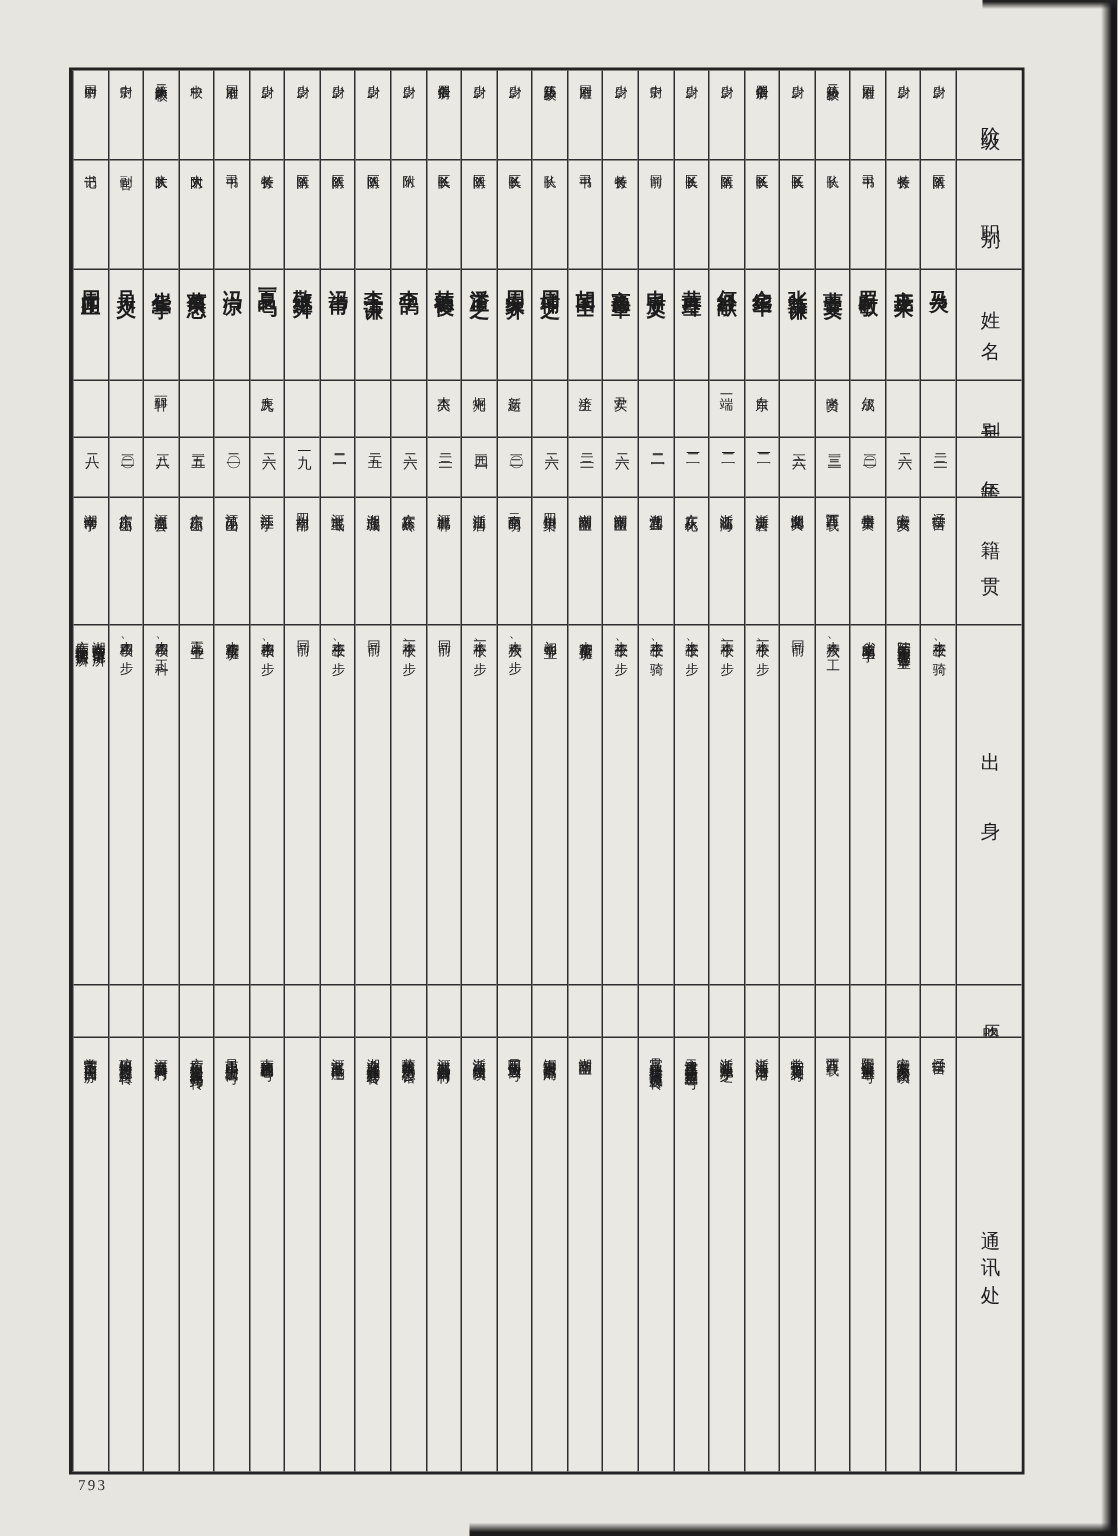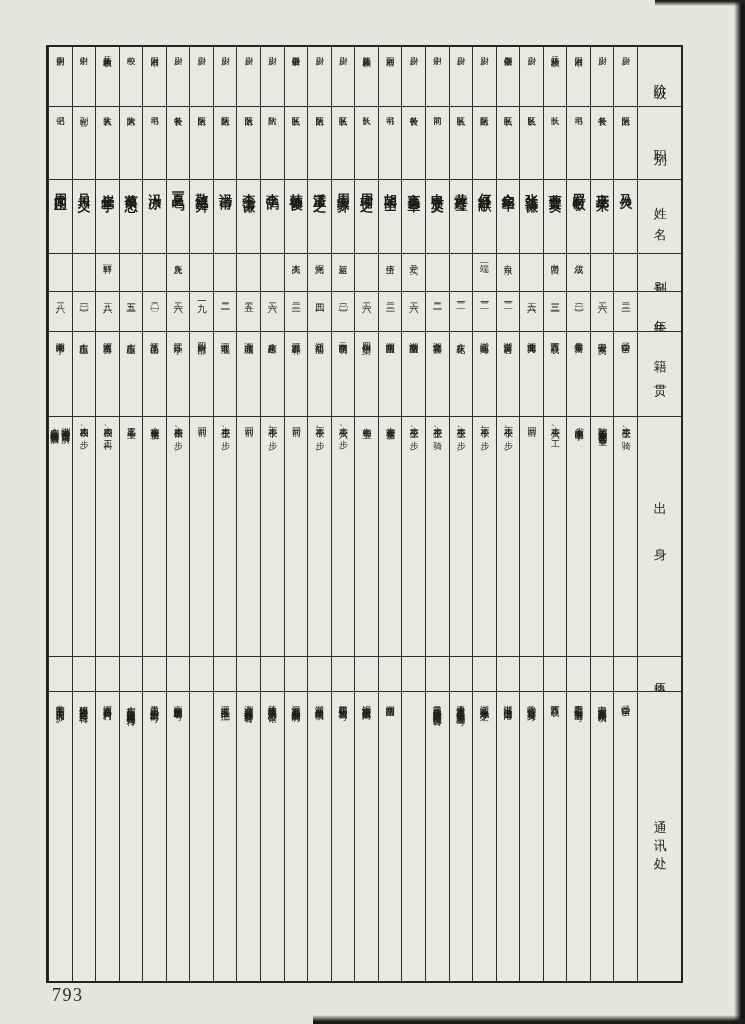--- a/index.html
+++ b/index.html
@@ -61,21 +61,21 @@
   .age-cell .v{font-size:9.5px;}
   .addr-cell{padding-top:6px;}
   .edu-cell{flex-direction:row-reverse;gap:1px;}
   
   .header-col .cell{align-items:center;padding-top:0;}
   .header-col .v{font-size:13px;letter-spacing:2px;font-weight:500;}
   .header-col .c8 .v{font-size:11.5px;letter-spacing:0;}
   
   .page-number{
     position:absolute;left:52px;top:985px;
-    font-size:18px;letter-spacing:1.5px;color:#2b2b2b;
+    font-size:10px;letter-spacing:1.5px;color:#2b2b2b;
   }
   
   .scan-right{
     position:absolute;right:0;top:0;width:11px;height:100%;
     background:linear-gradient(to left,#161616 35%,rgba(22,22,22,0));
   }
   .scan-bottom{
     position:absolute;right:0;bottom:0;width:58%;height:9px;
     background:linear-gradient(to top,#1b1b1b 30%,rgba(27,27,27,0));
   }

